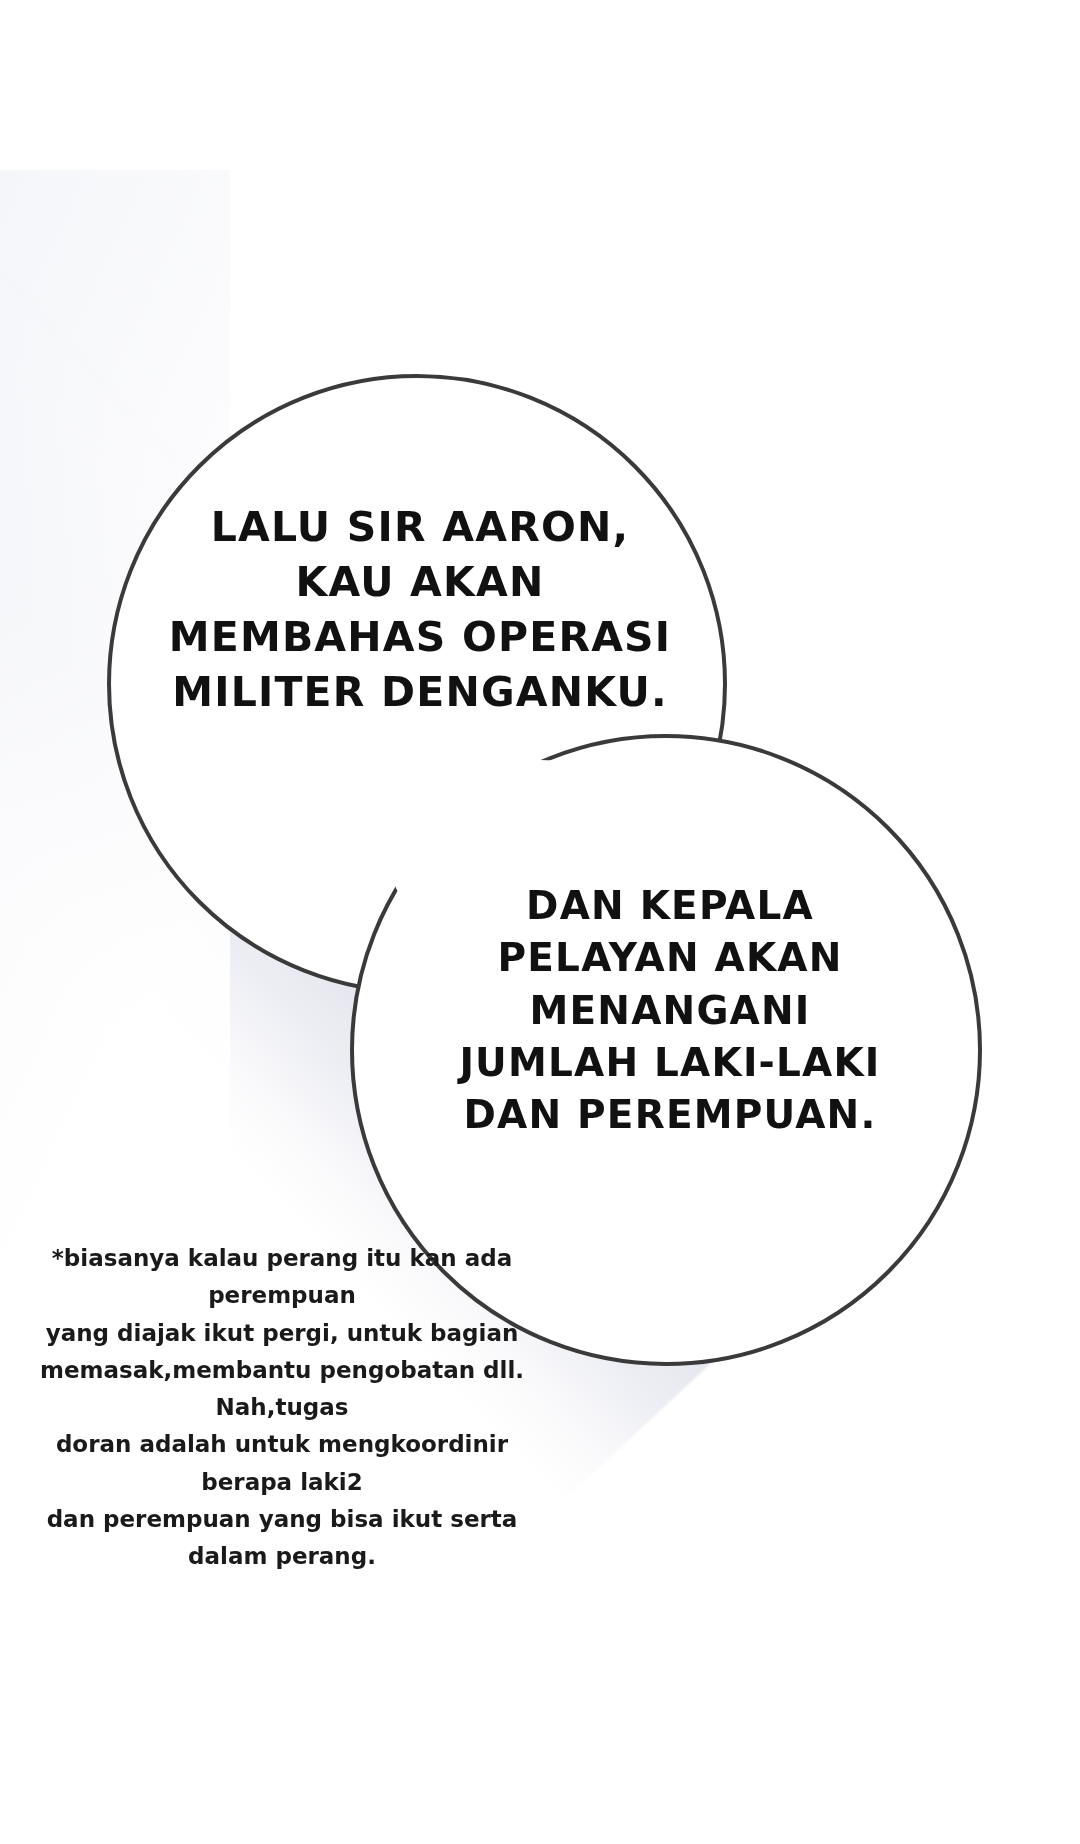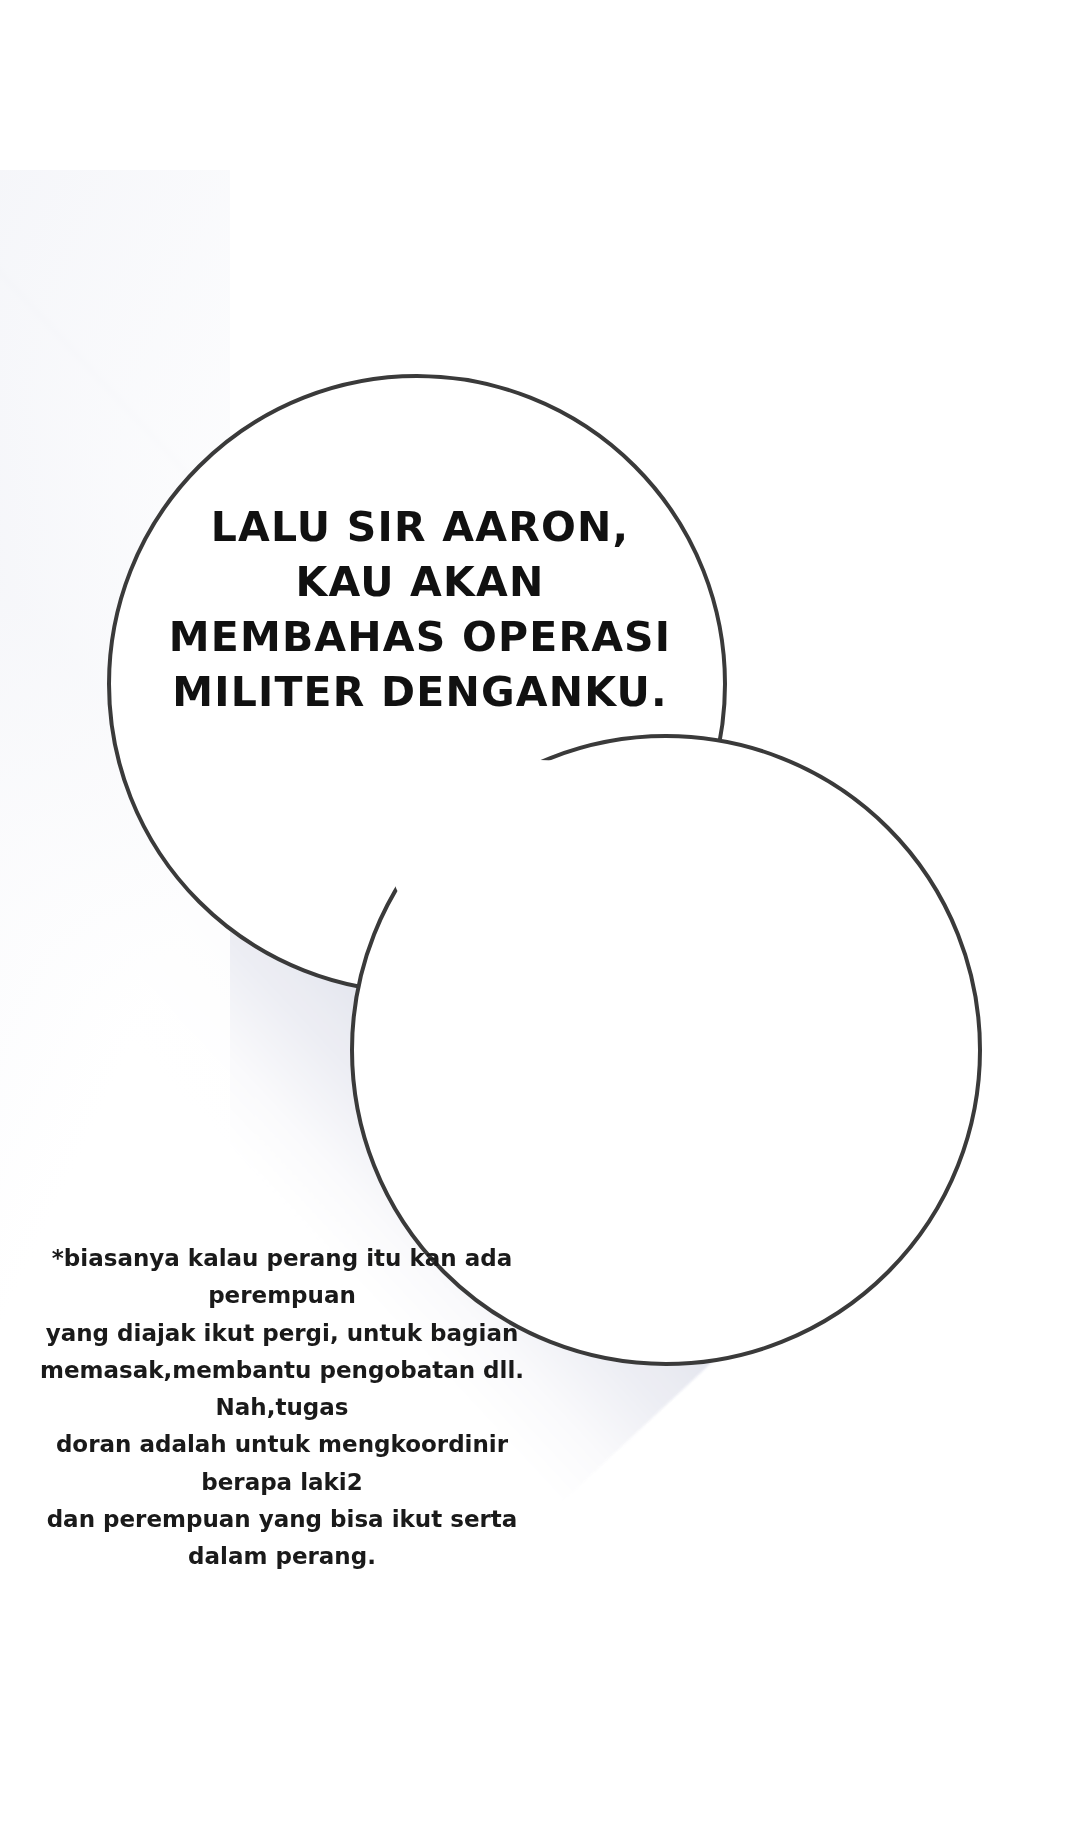--- a/index.html
+++ b/index.html
@@ -140,20 +140,25 @@
 
   <div class="balloon" id="balloon-top"></div>
   <div class="balloon" id="balloon-bottom"></div>
   <div class="merge-patch" id="patch-a"></div>
 
   <div class="balloon-text" id="text-top">LALU SIR AARON,
 KAU AKAN
 MEMBAHAS OPERASI
 MILITER DENGANKU.</div>
 
+  <div class="balloon-text" id="text-bottom">DAN KEPALA
+PELAYAN AKAN
+MENANGANI
+JUMLAH LAKI-LAKI
+DAN PEREMPUAN.</div>
 
   <div id="footnote">*biasanya kalau perang itu kan ada perempuan
 yang diajak ikut pergi, untuk bagian
 memasak,membantu pengobatan dll. Nah,tugas
 doran adalah untuk mengkoordinir berapa laki2
 dan perempuan yang bisa ikut serta dalam perang.</div>
 
 </div>
 
 </body></html>

